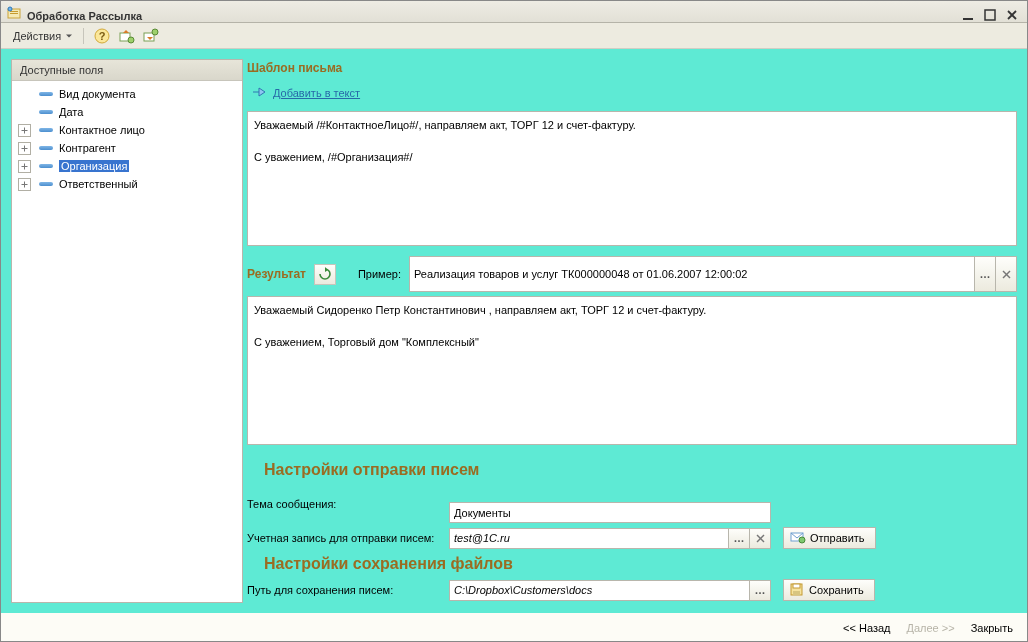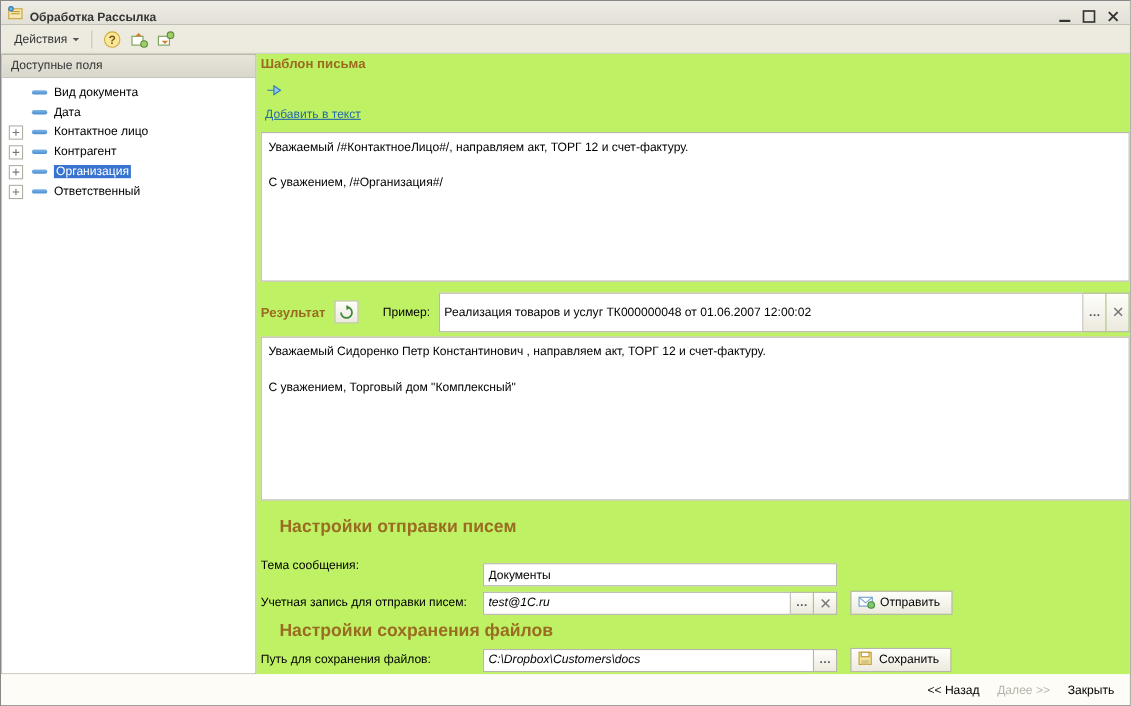--- a/index.html
+++ b/index.html
@@ -8,33 +8,33 @@
   .titlebar { height: 22px; background: linear-gradient(#eeece4, #e2e0d6); border-bottom: 1px solid #b5b3a8; display: flex; align-items: flex-end; padding: 0 6px; font-size: 12px; color: #333; }
   .titlebar .title { flex: 0 0 auto; font-weight: bold; }
   .titlebar .spacer { flex: 1; }
   .titlebar .wbtn { width: 18px; height: 14px; margin-left: 4px; display: flex; align-items: center; justify-content: center; color: #333; }
   .titlebar .wbtn svg { display: block; }
   .toolbar { height: 26px; background: #edebe0; border-bottom: 1px solid #d0cec4; display: flex; align-items: center; padding: 0 6px; gap: 4px; }
   .toolbar .dropdown { padding: 2px 14px 2px 6px; color: #333; position: relative; }
   .toolbar .dropdown::after { content: ""; position: absolute; right: 3px; top: 50%; border: 3px solid transparent; border-top-color: #555; transform: translateY(-25%); }
   .toolbar .sep { width: 1px; height: 16px; background: #c7c5bb; margin: 0 4px; }
   .toolbar .tbtn { width: 20px; height: 20px; display: flex; align-items: center; justify-content: center; border-radius: 2px; }
-  .main { flex: 1; background: #bef264; display: flex; padding: 0; gap: 4px; overflow: hidden; }
+  .main { flex: 1; background: #5eead4; display: flex; padding: 10px; gap: 4px; overflow: hidden; }
   .sidebar { width: 232px; background: #fdfcf6; border: 1px solid #b8b6ac; display: flex; flex-direction: column; }
   .sidebar-header { background: linear-gradient(#e7e5d9, #d9d7cb); padding: 4px 8px; color: #333; border-bottom: 1px solid #c7c5bb; }
   .tree { flex: 1; background: #fff; padding: 4px 0; overflow: auto; }
   .tree-item { display: flex; align-items: center; padding: 1px 4px 1px 6px; height: 18px; gap: 4px; }
   .tree-item .expander { width: 13px; height: 13px; display: flex; align-items: center; justify-content: center; }
   .tree-item .expander.on { border: 1px solid #b1afa4; background: #fff; }
   .tree-item .handle { width: 14px; height: 4px; border-radius: 2px; background: linear-gradient(#7fb5e6, #4c8fcf); margin: 0 2px 0 4px; }
   .tree-item .lbl { color: #000; }
   .tree-item.selected .lbl { background: #3874cf; color: #fff; padding: 0 2px; }
   .content { flex: 1; display: flex; flex-direction: column; gap: 4px; min-width: 0; }
   .section-title { color: #9a6c22; font-weight: bold; font-size: 12px; padding: 2px 0 4px 0; }
-  .btnrow { display: flex; align-items: flex-start; gap: 6px; padding: 2px 0 6px 4px; flex-direction: column; }
+  .btnrow { display: flex; align-items: center; gap: 6px; padding: 2px 0 6px 4px; }
   .link { color: #276aa8; text-decoration: underline; }
   .textarea { background: #fff; border: 1px solid #b8b6ac; padding: 6px; color: #000; line-height: 1.45; white-space: pre-wrap; resize: none; font-family: Arial, sans-serif; font-size: 11px; }
   .template-area { height: 144px; }
   .result-bar { display: flex; align-items: center; gap: 8px; padding-top: 6px; }
   .result-label { color: #9a6c22; font-weight: bold; font-size: 12px; }
   .iconbtn { width: 22px; height: 21px; border: 1px solid #c7c5bb; background: linear-gradient(#fefefb,#eceade); display: flex; align-items: center; justify-content: center; }
   .example-input { flex: 1; display: flex; align-items: stretch; }
   .example-input .txt { flex: 1; height: 36px; border: 1px solid #b8b6ac; padding: 0 4px; background: #fff; }
   .example-input .mini { width: 21px; border: 1px solid #b8b6ac; border-left: none; background: linear-gradient(#fefefb,#eceade); display: flex; align-items: center; justify-content: center; font-weight: bold; color: #555; }
   .result-area { height: 158px; }
@@ -229,21 +229,21 @@
                   <rect x="1" y="2" width="12" height="8" fill="#fff" stroke="#6f9fd0"></rect>
                   <path d="M1 2 L7 7 L13 2" fill="none" stroke="#6f9fd0"></path>
                   <circle cx="12" cy="9" r="3" fill="#7fc96f" stroke="#478a3a"></circle>
                 </svg></span>
             <span>Отправить</span>
           </span>
         </div>
 
         <div class="settings-title">Настройки сохранения файлов</div>
         <div class="formrow">
-          <span class="flabel">Путь для сохранения файлов:</span>
+          <span class="flabel">Путь для сохранения писем:</span>
           <div class="compound">
             <input type="text" class="txt" value="C:\Dropbox\Customers\docs" style="">
             <span class="mini">…</span>
           </div>
           <span class="actbtn">
             <span><svg width="13" height="13">
                   <rect x="1" y="1" width="11" height="11" fill="#f6e39e" stroke="#c49a33"></rect>
                   <rect x="3" y="1" width="7" height="4" fill="#fff" stroke="#c49a33"></rect>
                   <rect x="3" y="8" width="7" height="4" fill="#d8c580"></rect>
                 </svg></span>

